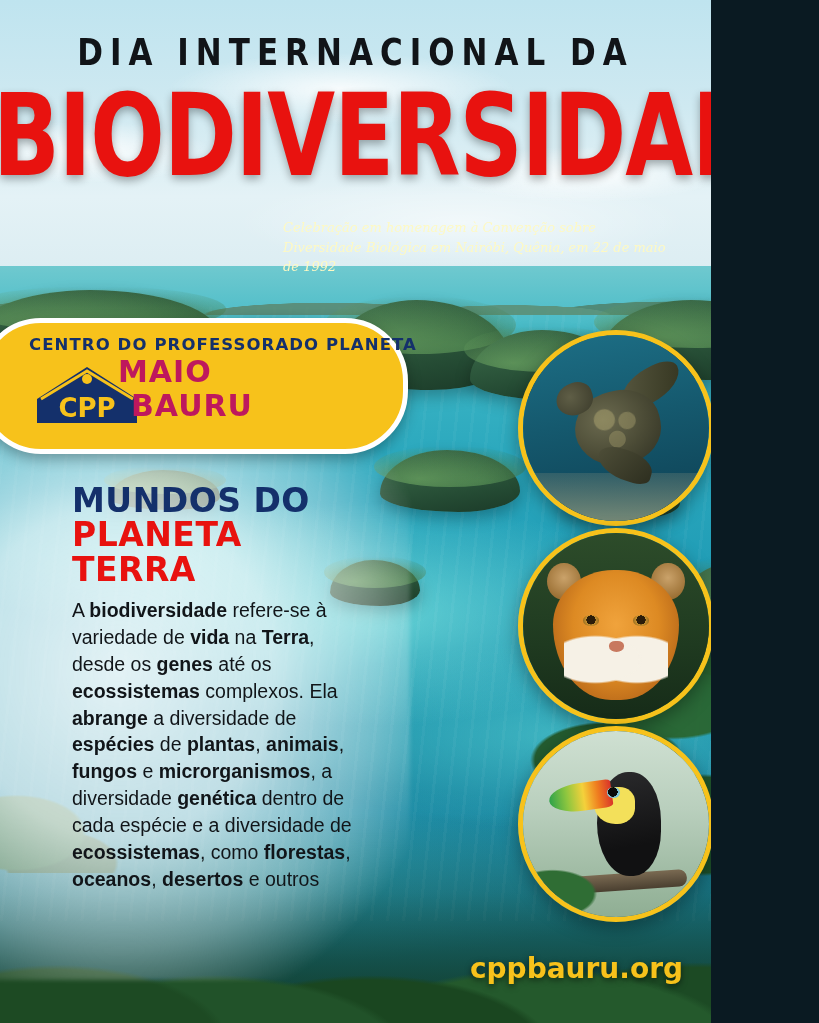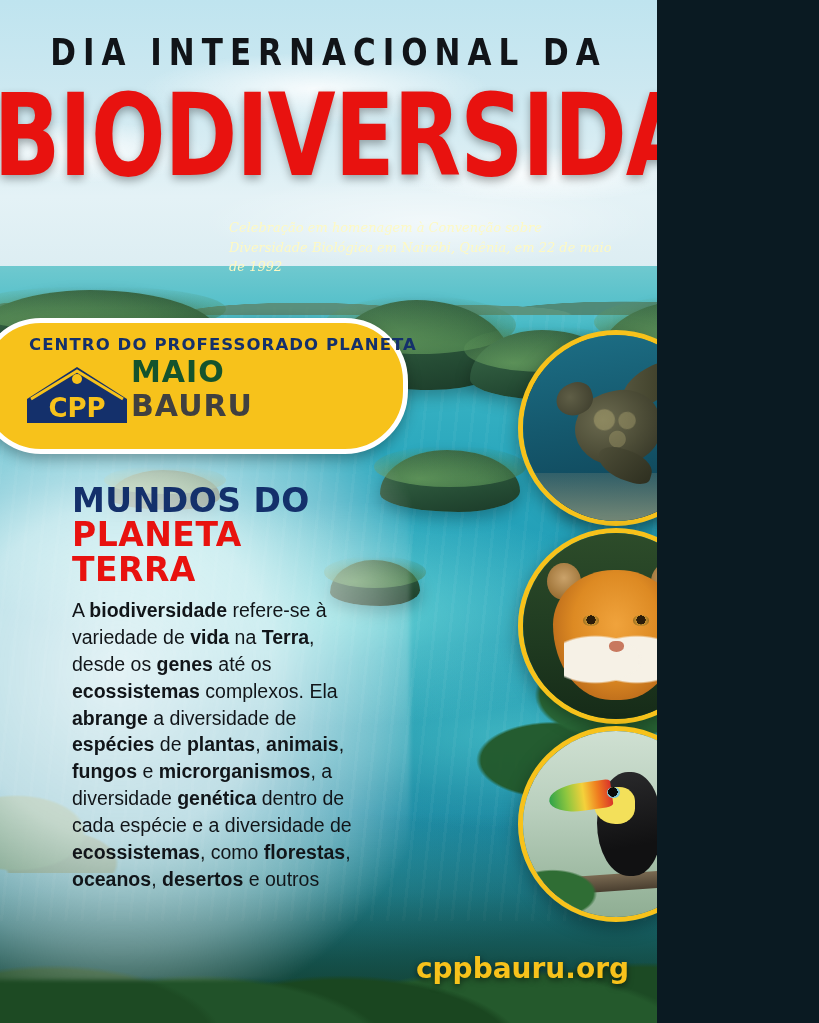--- a/index.html
+++ b/index.html
@@ -5,21 +5,21 @@
   html, body {
     margin: 0;
     padding: 0;
     background: #0a1a22;
   }
   body {
     font-family: "Liberation Sans", sans-serif;
   }
   .poster {
     position: relative;
-    width: 657px;
+    width: 711px;
     height: 1023px;
     overflow: hidden;
     background: #1a6e8a;
   }
 
   
   .bg {
     position: absolute;
     inset: 0;
     overflow: hidden;
@@ -238,42 +238,42 @@
     left: 46px; top: 12px;
     font-family: "DejaVu Sans", sans-serif;
     font-weight: 700;
     font-size: 16.5px;
     letter-spacing: 1.1px;
     color: #14306b;
     white-space: nowrap;
   }
   .cpp-mark {
     position: absolute;
-    left: 38px; top: 36px;
+    left: 48px; top: 36px;
     width: 112px; height: 72px;
   }
   .cpp-mark svg { display: block; }
   .maio {
     position: absolute;
-    left: 148px; top: 34px;
+    left: 135px; top: 34px;
     font-family: "DejaVu Sans", sans-serif;
     font-weight: 700;
     font-size: 30px;
     letter-spacing: 1px;
-    color: #14532d;
+    color: #be185d;
     line-height: 1;
   }
   .bauru {
     position: absolute;
     left: 148px; top: 68px;
     font-family: "DejaVu Sans", sans-serif;
     font-weight: 700;
     font-size: 30px;
     letter-spacing: 1px;
-    color: #404040;
+    color: #be185d;
     line-height: 1;
   }
   .day {
     position: absolute;
     left: 250px; top: 22px;
     font-family: "DejaVu Sans", sans-serif;
     font-weight: 700;
     font-size: 78px;
     line-height: 1;
     color: #14306b;

